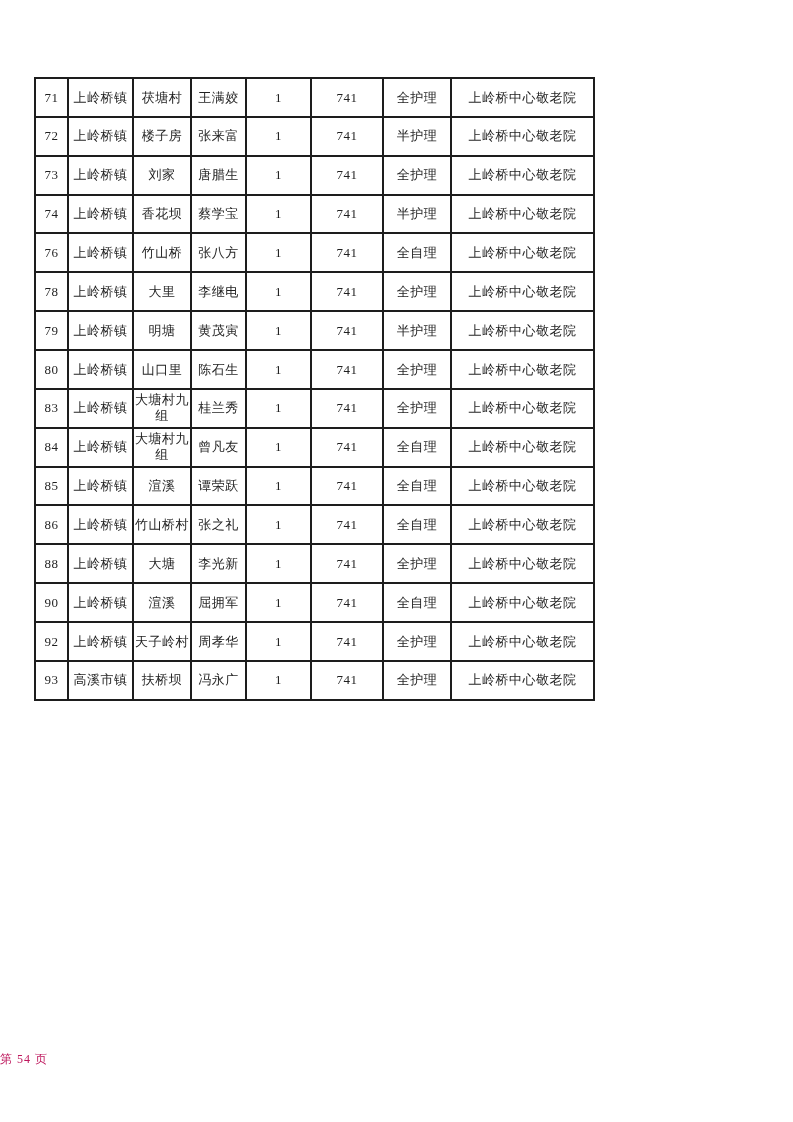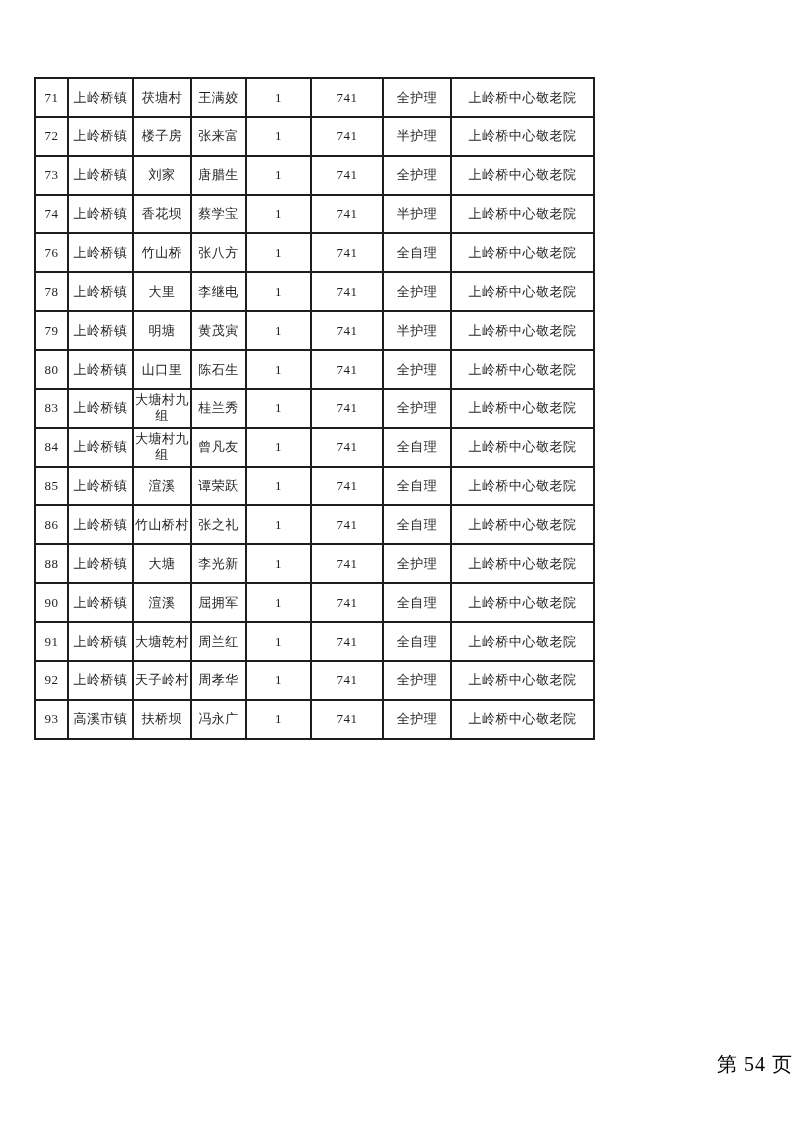--- a/index.html
+++ b/index.html
@@ -38,24 +38,24 @@
   col.c-name     { width: 55px; }
   col.c-count    { width: 65px; }
   col.c-amount   { width: 72px; }
   col.c-care     { width: 68px; }
   col.c-facility { width: 143px; }
   .footer {
     position: absolute;
     top: 1051px;
     left: 0;
     width: 100%;
-    text-align: right;
-    font-size: 20px;
+    text-align: left;
+    font-size: 12px;
     letter-spacing: 1px;
-    color: #000000;
+    color: #be185d;
   }
 </style>
 </head>
 <body>
 
 <div class="page">
   <table class="grid">
     <colgroup>
       <col class="c-seq">
       <col class="c-town">
@@ -201,30 +201,20 @@
     <td>90</td>
     <td>上岭桥镇</td>
     <td>渲溪</td>
     <td>屈拥军</td>
     <td>1</td>
     <td>741</td>
     <td>全自理</td>
     <td>上岭桥中心敬老院</td>
   </tr>
         <tr>
-    <td>91</td>
-    <td>上岭桥镇</td>
-    <td>大塘乾村</td>
-    <td>周兰红</td>
-    <td>1</td>
-    <td>741</td>
-    <td>全自理</td>
-    <td>上岭桥中心敬老院</td>
-  </tr>
-        <tr>
     <td>92</td>
     <td>上岭桥镇</td>
     <td>天子岭村</td>
     <td>周孝华</td>
     <td>1</td>
     <td>741</td>
     <td>全护理</td>
     <td>上岭桥中心敬老院</td>
   </tr>
         <tr>

